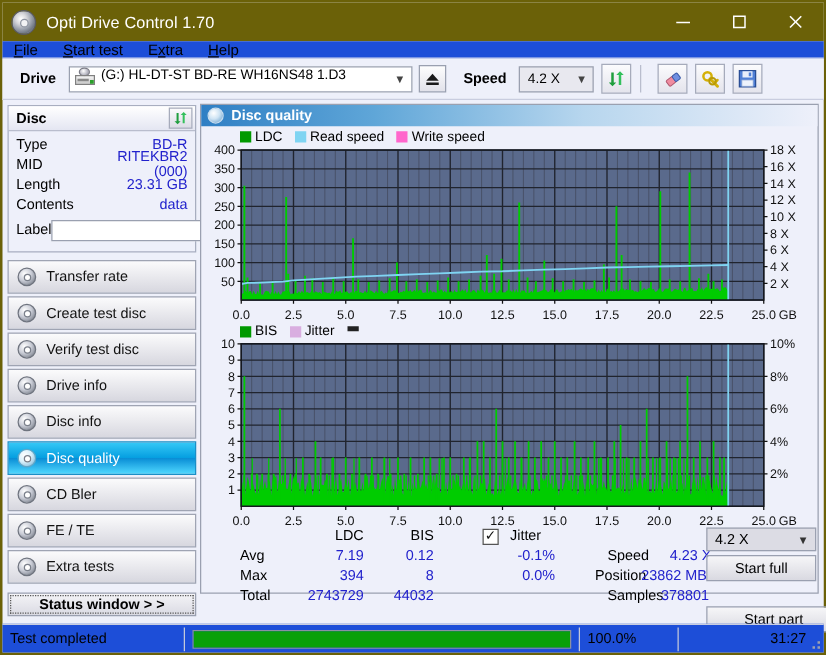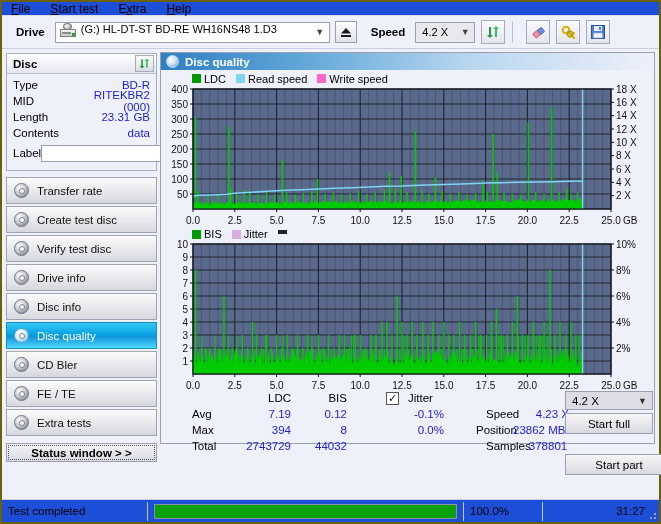--- a/index.html
+++ b/index.html
@@ -214,20 +214,42 @@
   .sb-pct { width:80px; border-left:1px solid #c4c8da; border-right:1px solid #c4c8da; }
   .sb-time { flex:1; justify-content:flex-end; padding-right:14px; }
   .grip { position:absolute; right:3px; bottom:3px; width:10px;height:10px; }
   .grip i { position:absolute; width:2px;height:2px;background:#9aa0b0; }
 </style>
 </head>
 <body>
 
 <div id="app">
 
+  <div class="titlebar">
+    <div class="title-icon"></div>
+    <div class="title-text">Opti Drive Control 1.70</div>
+    <div class="win-buttons">
+      <div class="win-btn">
+        <svg width="13" height="13" viewBox="0 0 13 13">
+            <line x1="1" y1="7" x2="12" y2="7" stroke="#fff" stroke-width="1.2"></line>
+          </svg>
+      </div>
+      <div class="win-btn">
+        <svg width="13" height="13" viewBox="0 0 13 13">
+            <rect x="2" y="2" width="9" height="9" fill="none" stroke="#fff" stroke-width="1.2"></rect>
+          </svg>
+      </div>
+      <div class="win-btn">
+        <svg width="13" height="13" viewBox="0 0 13 13">
+            <line x1="2" y1="2" x2="11" y2="11" stroke="#fff" stroke-width="1.3"></line>
+            <line x1="11" y1="2" x2="2" y2="11" stroke="#fff" stroke-width="1.3"></line>
+          </svg>
+      </div>
+    </div>
+  </div>
 
   <div class="menubar">
     <div class="menu-item"><u>F</u><span>ile</span></div>
     <div class="menu-item"><u>S</u>tart test</div>
     <div class="menu-item">E<u>x</u>tra</div>
     <div class="menu-item"><u>H</u>elp</div>
   </div>
 
   <div class="toolbar">
     <div class="tb-label">Drive</div>

